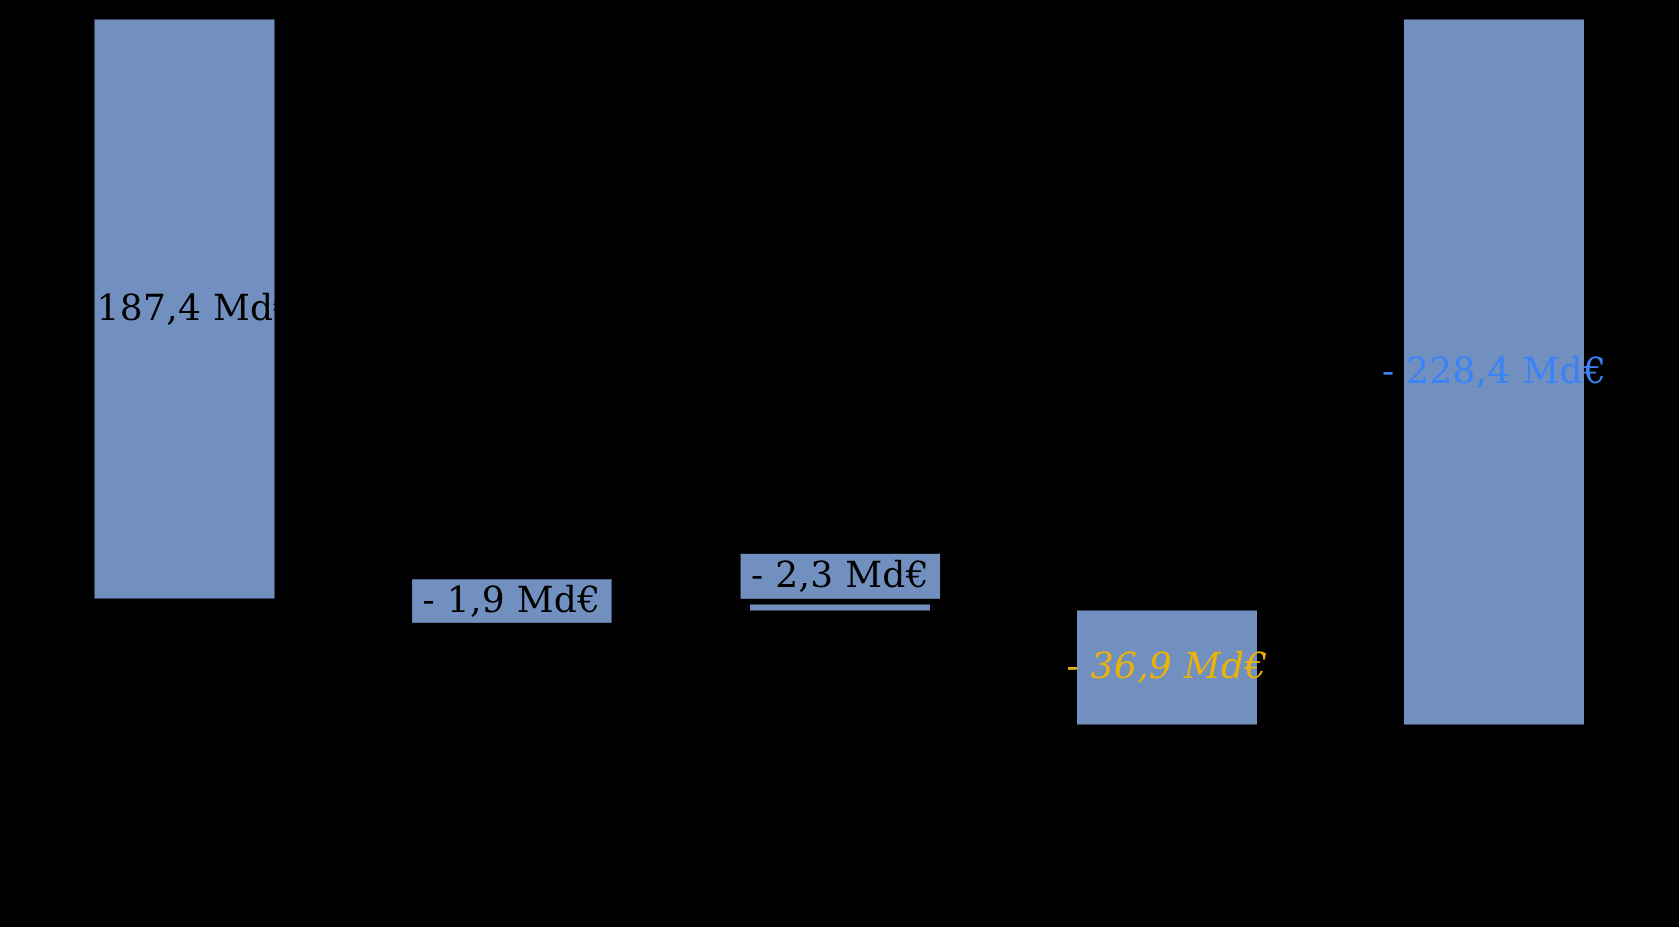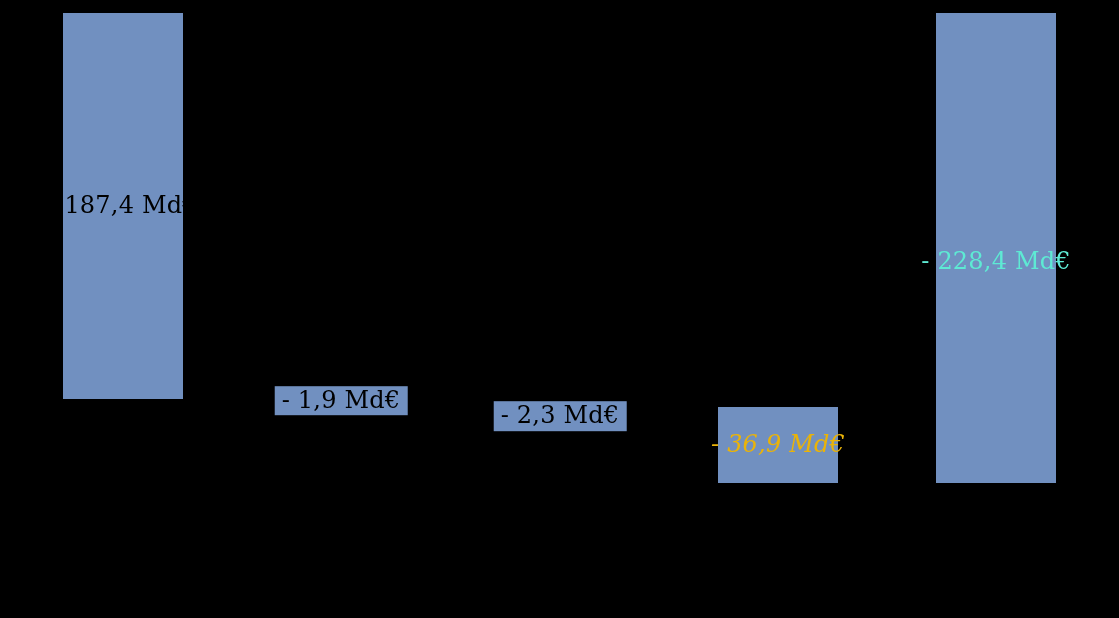--- a/index.html
+++ b/index.html
@@ -39,18 +39,18 @@
 </style>
 </head>
 <body>
 
 <div class="chart" style="background: rgb(0, 0, 0);">
     <div class="bar" style="left: 63px; top: 13px; width: 120px; height: 385.63px; background: rgb(113, 144, 192);"></div>
     <div class="bar-label" style="left: 123px; top: 205.815px; color: rgb(0, 0, 0);">- 187,4 Md€</div>
     <div class="bar" style="left: 281px; top: 398.63px; width: 120px; height: 3.90981px; background: rgb(113, 144, 192);"></div>
     <div class="bar-label boxed" style="left: 341px; top: 400.585px; color: rgb(0, 0, 0); background: rgb(113, 144, 192);">- 1,9 Md€</div>
     <div class="bar" style="left: 500px; top: 402.54px; width: 120px; height: 4.73292px; background: rgb(113, 144, 192);"></div>
-    <div class="bar-label boxed" style="left: 560px; top: 416px; color: rgb(0, 0, 0); background: rgb(113, 144, 192);">- 2,3 Md€</div>
+    <div class="bar-label boxed" style="left: 560px; top: 384px; color: rgb(0, 0, 0); background: rgb(113, 144, 192);">- 2,3 Md€</div>
     <div class="bar" style="left: 718px; top: 407.273px; width: 120px; height: 75.9326px; background: rgb(113, 144, 192);"></div>
     <div class="bar-label" style="left: 778px; top: 445.239px; color: #eab308; font-style: italic;">- 36,9 Md€</div>
     <div class="bar" style="left: 936px; top: 13px; width: 120px; height: 470px; background: rgb(113, 144, 192);"></div>
-    <div class="bar-label" style="left: 996px; top: 248px; color: #5eead4; margin-top: 14px;">- 228,4 Md€</div>
+    <div class="bar-label" style="left: 996px; top: 248px; color: #3b82f6;">- 228,4 Md€</div>
   </div>
 
 </body></html>

